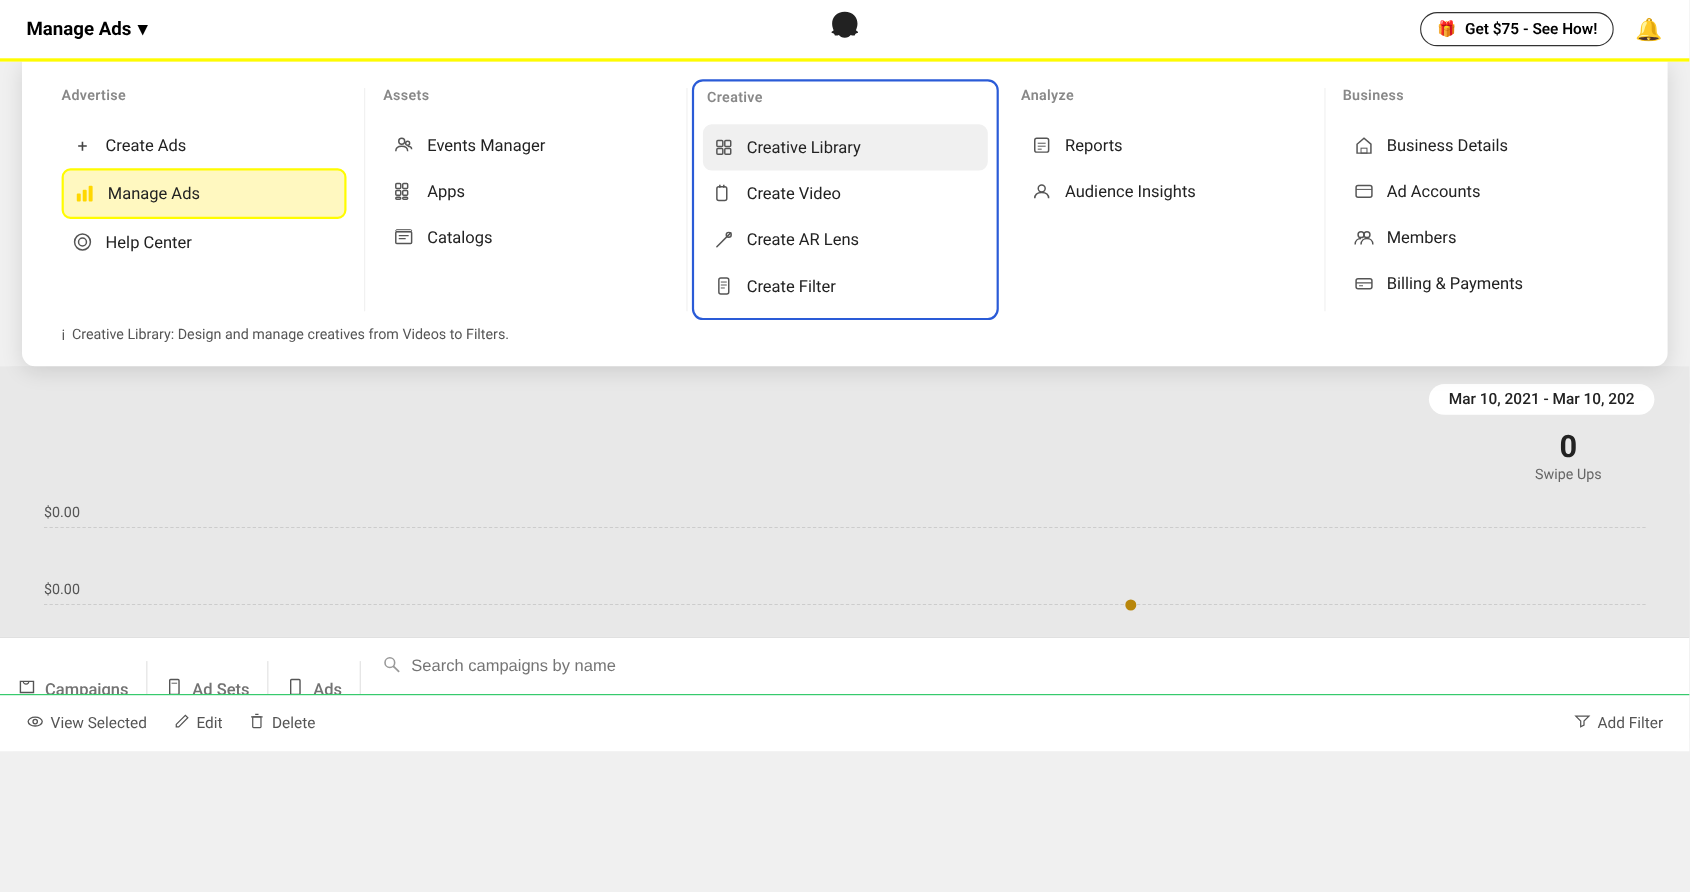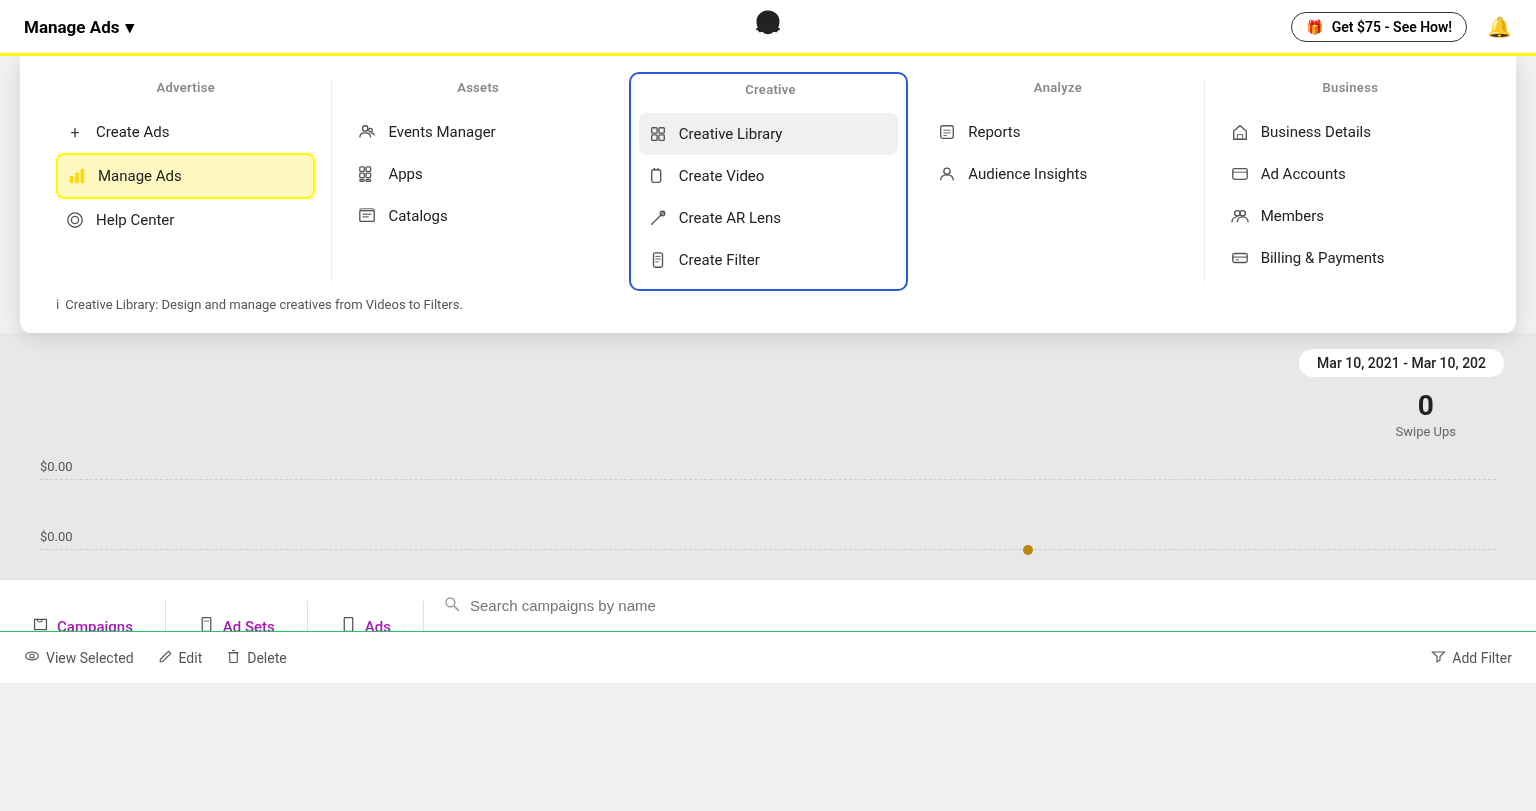--- a/index.html
+++ b/index.html
@@ -81,21 +81,20 @@
       padding: 0 16px;
       border-right: 1px solid #f0f0f0;
     }
     .dropdown-col:last-child { border-right: none; }
     .dropdown-col-title {
       font-size: 13px;
       color: #888;
       font-weight: 600;
       margin-bottom: 16px;
       letter-spacing: 0.3px;
-      text-align: center;
     }
     .dropdown-item {
       display: flex;
       align-items: center;
       gap: 10px;
       padding: 10px 8px;
       border-radius: 8px;
       cursor: pointer;
       font-size: 15px;
       color: #222;
@@ -224,26 +223,26 @@
       height: 52px;
       position: absolute;
       bottom: 52px;
       left: 0;
       right: 0;
     }
     .bottom-tab {
       display: flex;
       align-items: center;
       gap: 8px;
-      padding: 0 32px;
+      padding: 0 16px;
       height: 100%;
       border-right: 1px solid #e0e0e0;
       font-size: 15px;
       font-weight: 500;
-      color: #a21caf;
+      color: #737373;
       cursor: pointer;
       margin-top: 42px;
     }
     .bottom-tab-icon {
       font-size: 16px;
       color: #555;
     }
     .search-tab {
       flex: 1;
       padding: 0 20px;

